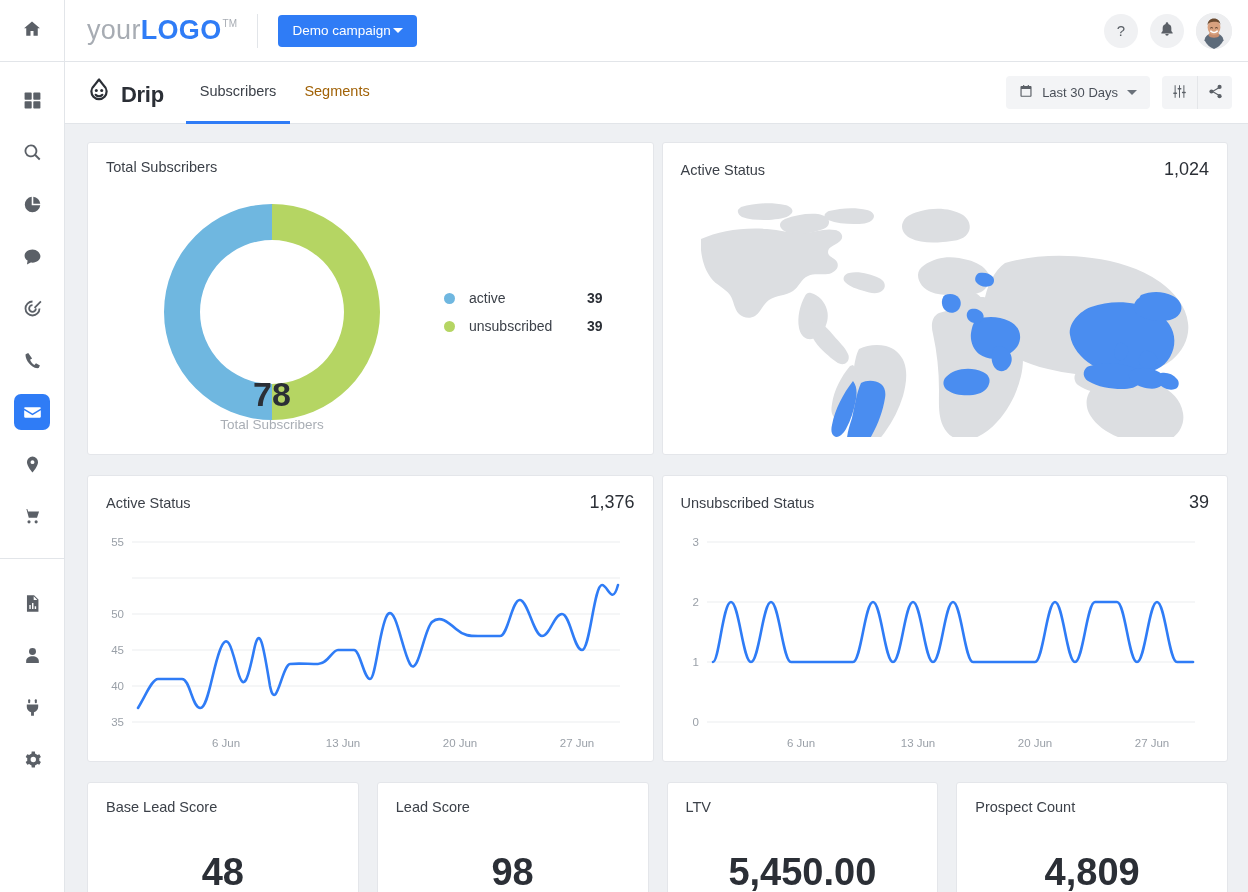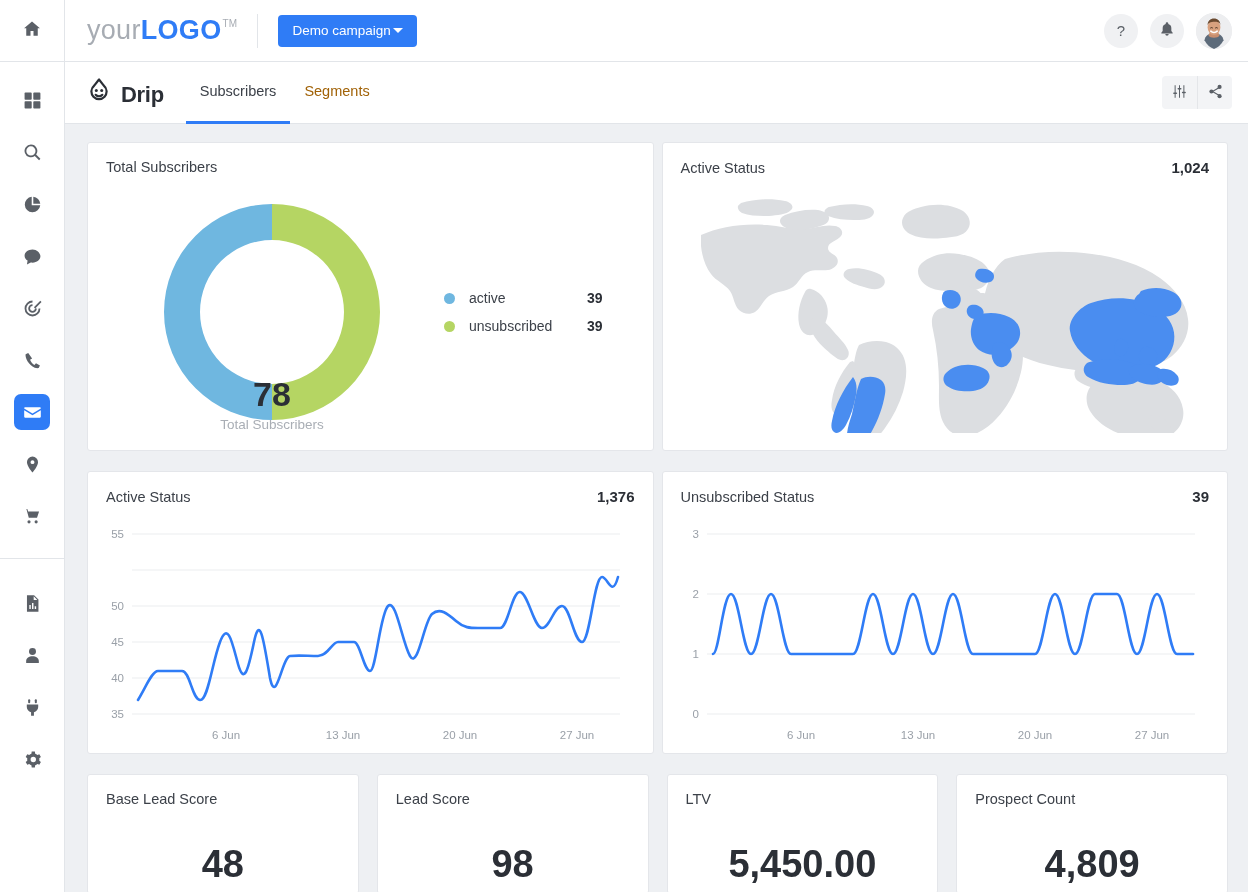--- a/index.html
+++ b/index.html
@@ -108,21 +108,21 @@
   .row { display: flex; gap: 8px; margin-bottom: 20px; }
   .card {
     background: #fff; border: 1px solid #e4e6ea; border-radius: 3px;
     flex: 1 1 0; min-width: 0;
   }
   .card-head {
     display: flex; align-items: baseline; justify-content: space-between;
     padding: 16px 18px 0 18px;
   }
   .card-title { font-size: 14.5px; color: #3c4149; }
-  .card-value { font-size: 15px; font-weight: 700; color: #2b2f36; }
+  .card-value { font-size: 18px; font-weight: 400; color: #2b2f36; }
 
   
   .donut-card-body { height: 274px; display: flex; align-items: center; padding: 0 14px; }
   .donut-wrap { position: relative; width: 240px; height: 240px; margin-left: 50px; }
   .donut-center {
     position: absolute; inset: 0; display: flex; flex-direction: column;
     align-items: center; justify-content: flex-end; text-align: center;
   }
   .donut-num { font-size: 34px; font-weight: 700; color: #2b2f36; line-height: 1.05; }
   .donut-sub { font-size: 13.5px; color: #a9aeb5; margin-top: 4px; }
@@ -319,20 +319,29 @@
         </span>
         <span class="brand-name">Drip</span>
       </div>
       <div class="tab active">
         <span>Subscribers</span>
       </div>
       <div class="tab">
         <span>Segments</span>
       </div>
       <div class="spacer"></div>
+      <button class="date-btn">
+        <span>
+          <svg width="14" height="14" viewBox="0 0 24 24">
+              <path class="ic" d="M7 1.5v2H4.2A1.7 1.7 0 0 0 2.5 5.2v15.1c0 .9.8 1.7 1.7 1.7h15.6c.9 0 1.7-.8 1.7-1.7V5.2c0-.9-.8-1.7-1.7-1.7H17v-2h-2v2H9v-2zm-2.5 7h15v11.8h-15z"></path>
+            </svg>
+        </span>
+        <span>Last 30 Days</span>
+        <span class="caret" style="border-top-color:#6a717a"></span>
+      </button>
       <div class="segbtns">
         <button class="segbtn">
           <span>
             <svg width="15" height="15" viewBox="0 0 24 24">
               <path class="ic" d="M4.2 2h1.6v20H4.2zM11.2 2h1.6v20h-1.6zM18.2 2h1.6v20h-1.6z"></path>
               <rect class="ic" x="1.8" y="13.6" width="6.4" height="2.4" rx="1.2"></rect>
               <rect class="ic" x="8.8" y="6.4" width="6.4" height="2.4" rx="1.2"></rect>
               <rect class="ic" x="15.8" y="12.2" width="6.4" height="2.4" rx="1.2"></rect>
             </svg>
           </span>

